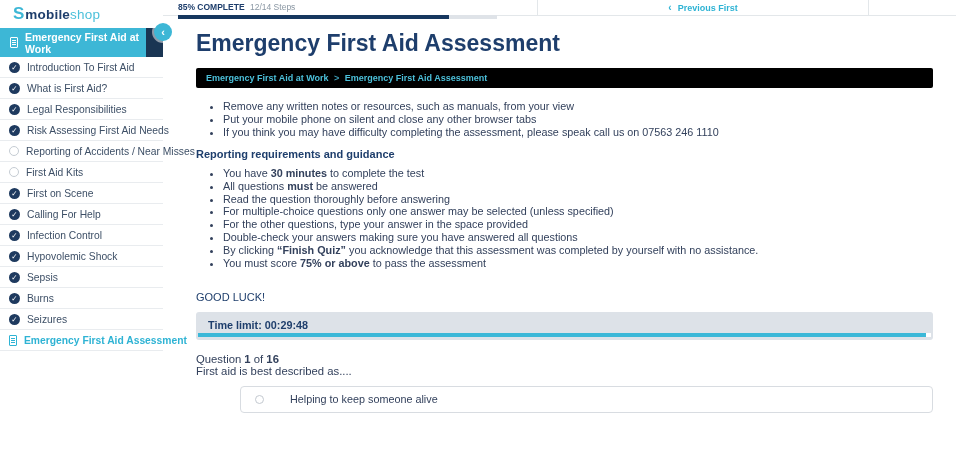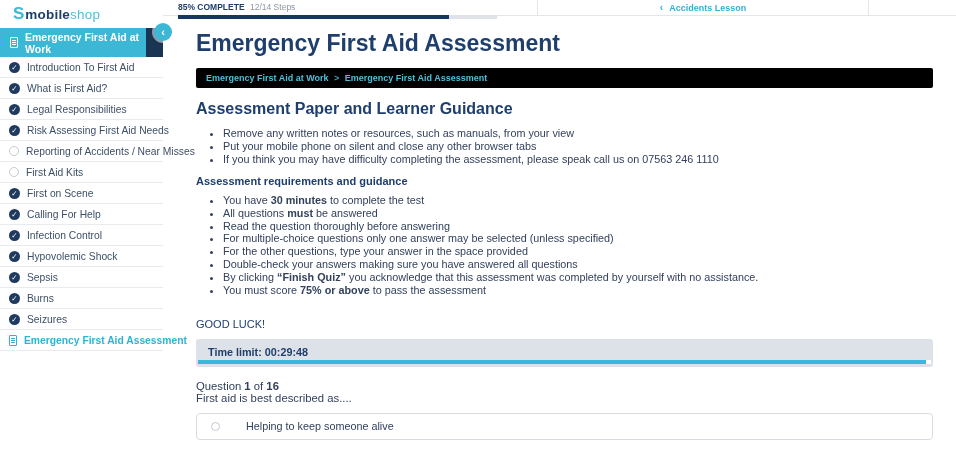--- a/index.html
+++ b/index.html
@@ -74,21 +74,21 @@
 
   .timer-box { position:relative; background:#dde2e8; border-radius:3px; height:28px;
     margin-bottom:13px; }
   .timer-label { font-size:10.8px; font-weight:700; color:#1e3e6c; padding:7px 0 0 12px; }
   .timer-track { position:absolute; left:2px; right:2px; bottom:3px; height:4px; background:#fff; }
   .timer-fill { height:100%; background:#3bb8d8; }
 
   .question-line { font-size:11.3px; color:#33415c; }
   .question-line b { font-weight:700; }
   .question-prompt { font-size:11.3px; color:#33415c; margin-bottom:9px; }
-  .options { list-style:none; }
+  .options { list-style:none;margin-left:44px; }
   .option-row { height:27px; display:flex; align-items:center; background:#fff;
     border:1px solid #d8dce1; border-radius:4px; margin-bottom:6px; padding-left:14px;
     cursor:pointer; }
   .radio { width:9px; height:9px; border-radius:50%; border:1px solid #c3c9d0; flex:none; }
   .option-label { margin-left:26px; font-size:10.8px; color:#33415c; }
 </style>
 </head>
 <body>
 
 <div class="app">
@@ -173,43 +173,42 @@
           <span class="pct">85% COMPLETE</span>
           <span class="steps">12/14 Steps</span>
         </div>
         <div class="progress-track">
           <div class="progress-fill" style="width: 85%;"></div>
         </div>
       </div>
       <div class="vdiv"></div>
       <div class="prev-block">
         <span class="chev">‹</span>
-        <span>Accidents Lesson</span>
+        <span>Previous First</span>
       </div>
       <div class="vdiv"></div>
     </header>
 
     <main class="main">
       <h1>Emergency First Aid Assessment</h1>
 
       <div class="breadcrumb">
         <span class="crumb">Emergency First Aid at Work</span>
         <span class="sep">&gt;</span>
         <span class="crumb">Emergency First Aid Assessment</span>
       </div>
 
-      <h2>Assessment Paper and Learner Guidance</h2>
 
       <ul class="bullets">
           <li><span class="seg-pre">Remove any written notes or resources, such as manuals, from your view</span><b class="seg-bold"></b><span class="seg-post"></span></li>
           <li><span class="seg-pre">Put your mobile phone on silent and close any other browser tabs</span><b class="seg-bold"></b><span class="seg-post"></span></li>
           <li><span class="seg-pre">If you think you may have difficulty completing the assessment, please speak call us on 07563 246 1110</span><b class="seg-bold"></b><span class="seg-post"></span></li>
         </ul>
 
-      <div class="sub-head">Assessment requirements and guidance</div>
+      <div class="sub-head">Reporting requirements and guidance</div>
 
       <ul class="bullets">
           <li><span class="seg-pre">You have </span><b class="seg-bold">30 minutes</b><span class="seg-post"> to complete the test</span></li>
           <li><span class="seg-pre">All questions </span><b class="seg-bold">must</b><span class="seg-post"> be answered</span></li>
           <li><span class="seg-pre">Read the question thoroughly before answering</span><b class="seg-bold"></b><span class="seg-post"></span></li>
           <li><span class="seg-pre">For multiple-choice questions only one answer may be selected (unless specified)</span><b class="seg-bold"></b><span class="seg-post"></span></li>
           <li><span class="seg-pre">For the other questions, type your answer in the space provided</span><b class="seg-bold"></b><span class="seg-post"></span></li>
           <li><span class="seg-pre">Double-check your answers making sure you have answered all questions</span><b class="seg-bold"></b><span class="seg-post"></span></li>
           <li><span class="seg-pre">By clicking </span><b class="seg-bold">“Finish Quiz”</b><span class="seg-post"> you acknowledge that this assessment was completed by yourself with no assistance.</span></li>
           <li><span class="seg-pre">You must score </span><b class="seg-bold">75% or above</b><span class="seg-post"> to pass the assessment</span></li>

